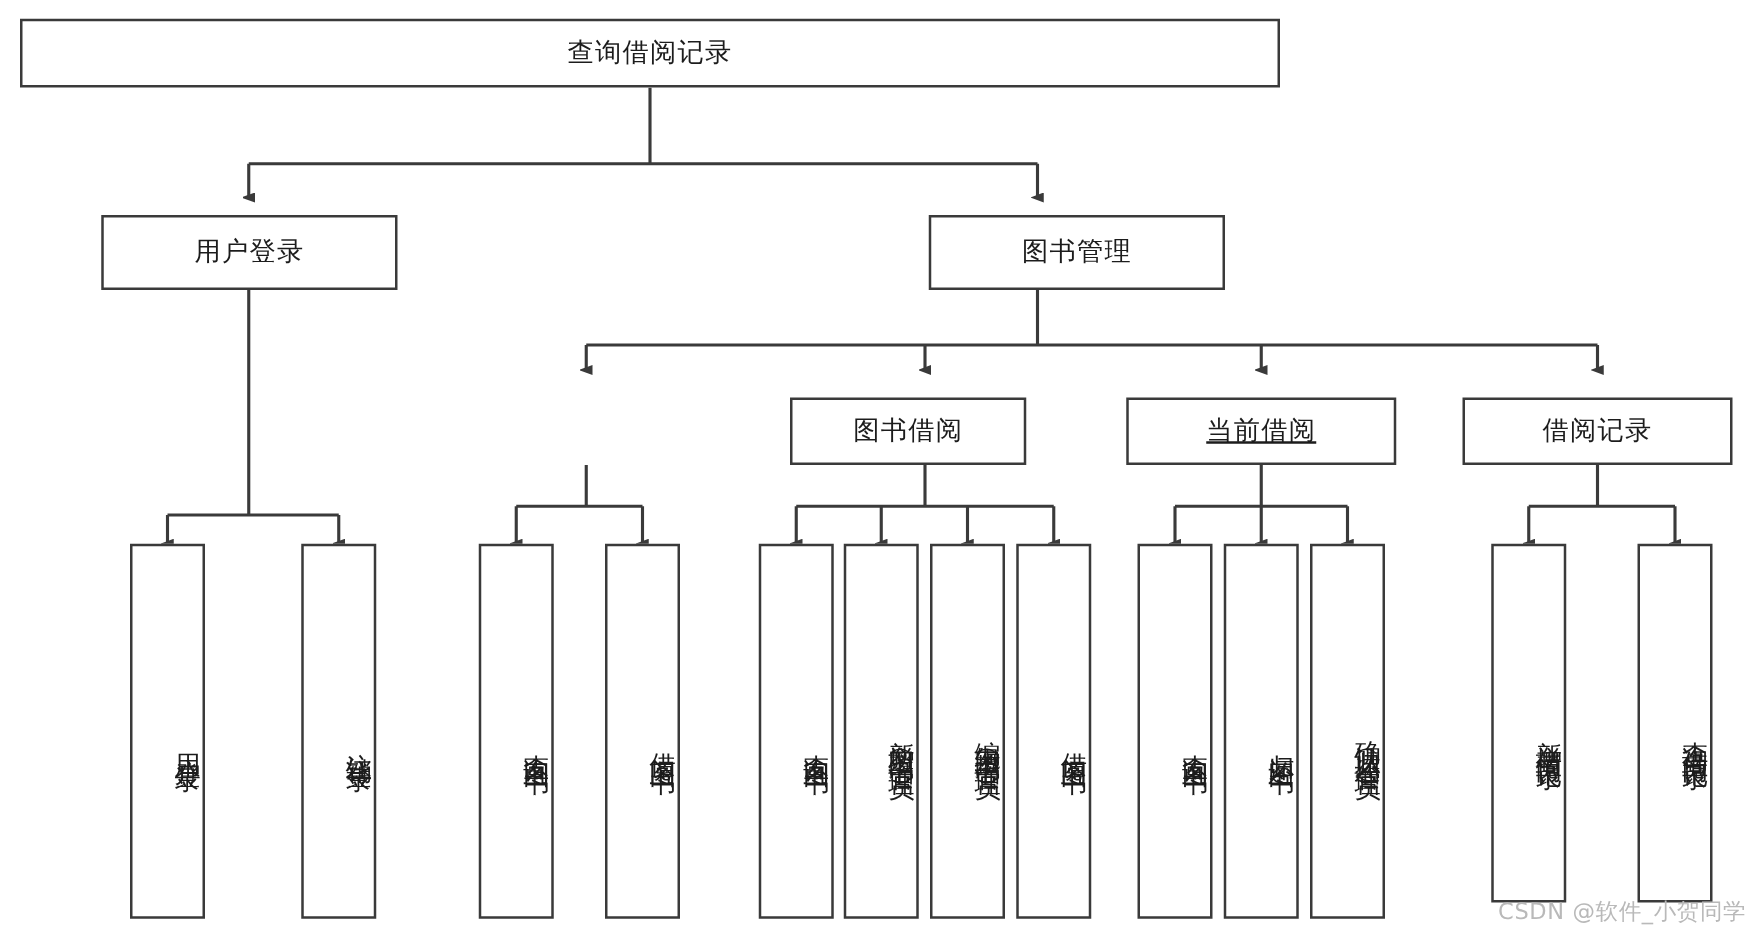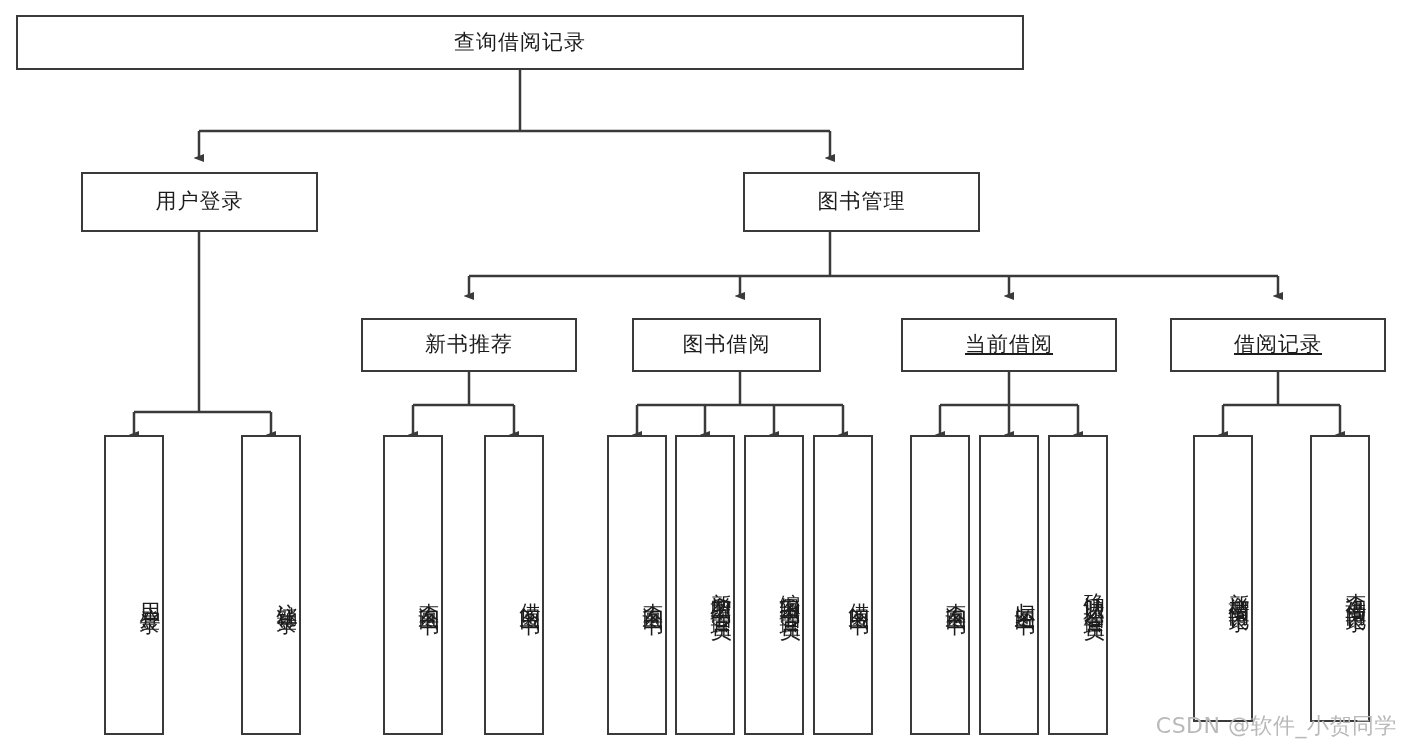--- a/index.html
+++ b/index.html
@@ -51,21 +51,21 @@
   .node.vert .vtext {
     writing-mode: vertical-rl;
     text-orientation: upright;
     white-space: nowrap;
     display: block;
   }
   .watermark {
     position: absolute;
     right: 8px;
     bottom: 6px;
-    font-size: 22px;
+    font-size: 18px;
     color: #b9b9b9;
     letter-spacing: 0.5px;
     white-space: nowrap;
     font-family: "DejaVu Sans", "Liberation Sans", sans-serif;
     margin-left: 46px;
   }
 </style>
 </head>
 <body>
 
@@ -127,33 +127,30 @@
   </div>
 
   <div class="node horiz" style="left:81px; top:172px; width:237px; height:60px;">
     <span>用户登录</span>
   </div>
 
   <div class="node horiz" style="left:712px; top:172px; width:237px; height:60px;margin-left:31px;">
     <span>图书管理</span>
   </div>
 
-  <div class="node horiz" style="left:361px; top:318px; width:216px; height:54px;">
-    <span>新书推荐</span>
-  </div>
 
   <div class="node horiz" style="left:632px; top:318px; width:189px; height:54px;">
     <span>图书借阅</span>
   </div>
 
   <div class="node horiz" style="left:901px; top:318px; width:216px; height:54px;text-decoration:underline;">
     <span>当前借阅</span>
   </div>
 
-  <div class="node horiz" style="left:1170px; top:318px; width:216px; height:54px;text-decoration:underline;">
+  <div class="node horiz" style="left:1170px; top:318px; width:216px; height:54px;">
     <span>借阅记录</span>
   </div>
 
   <div class="node vert" style="left:104px; top:435px; width:60px; height:300px;">
     <span class="vtext">用户登录</span>
   </div>
   <div class="node vert" style="left:241px; top:435px; width:60px; height:300px;">
     <span class="vtext">注销登录</span>
   </div>
 

